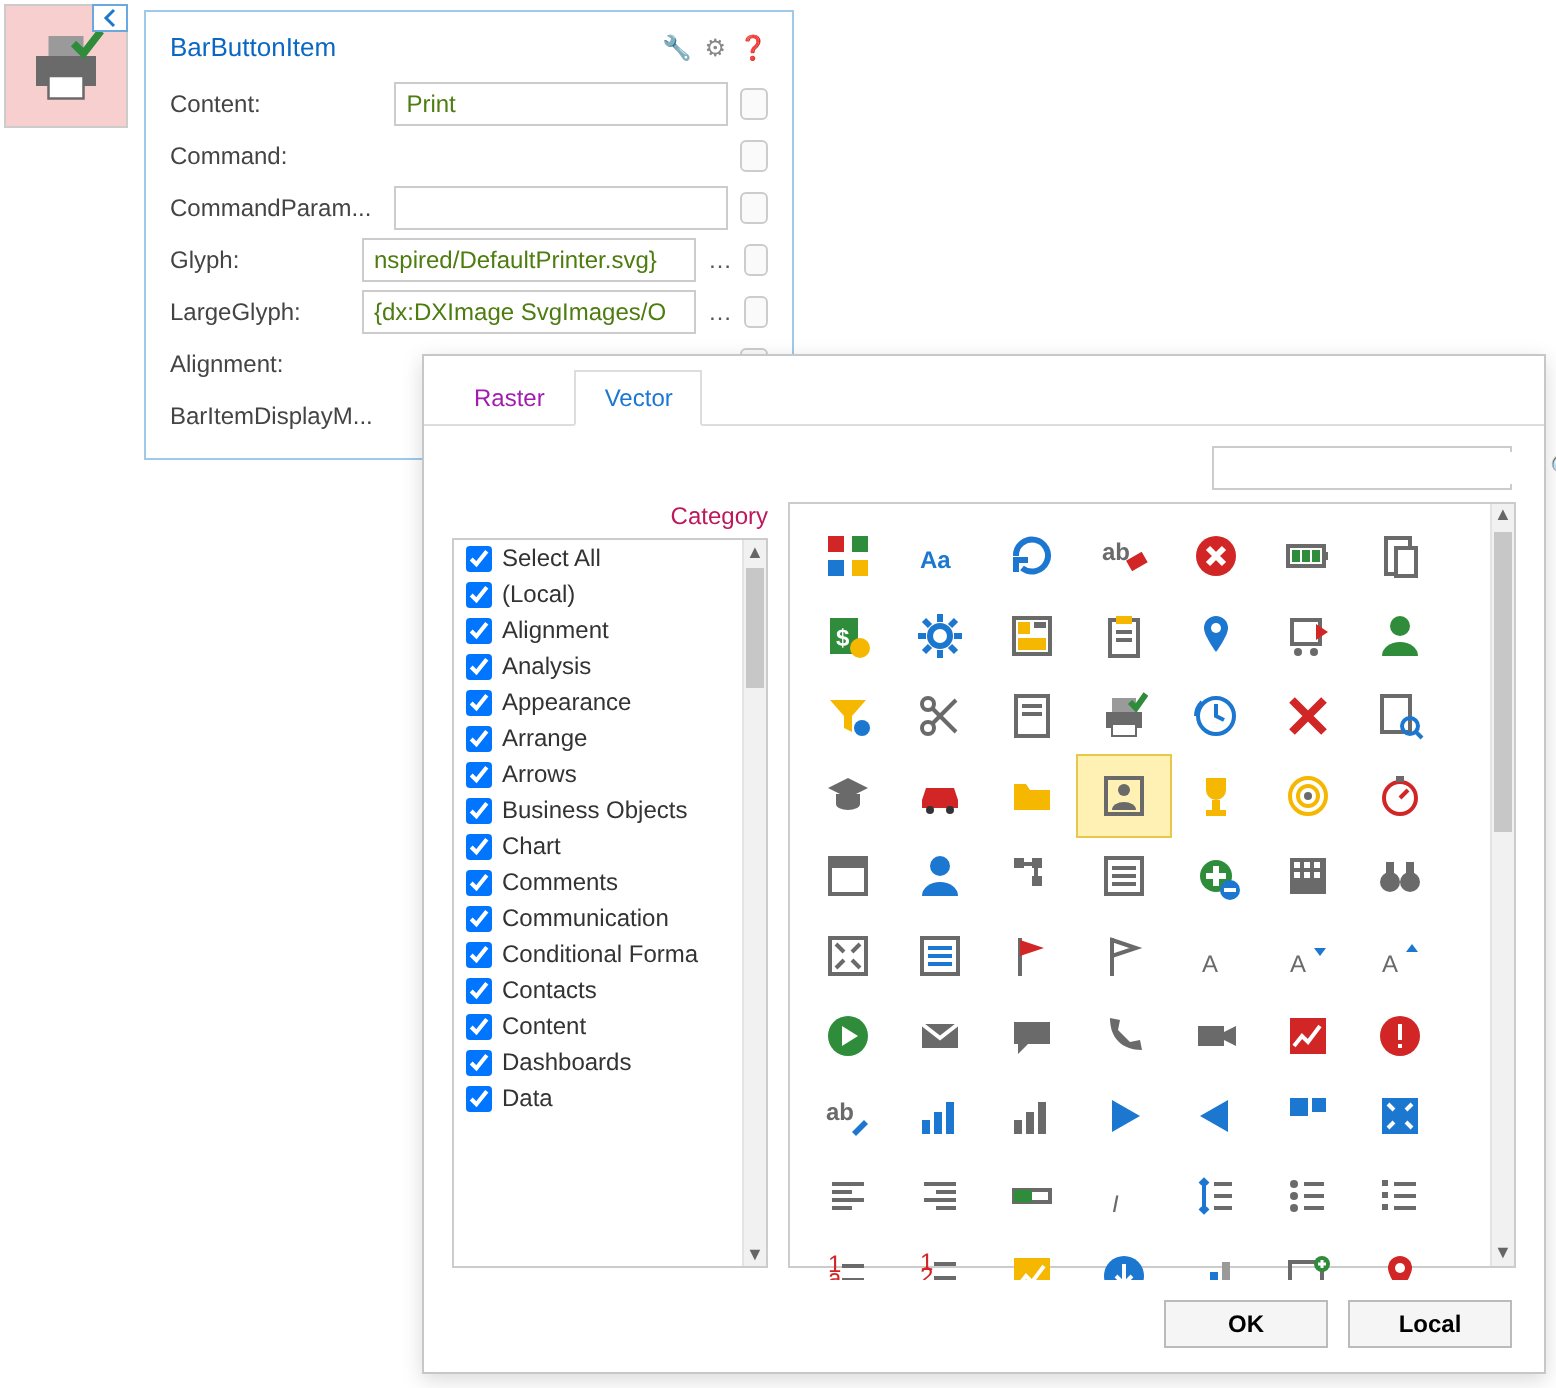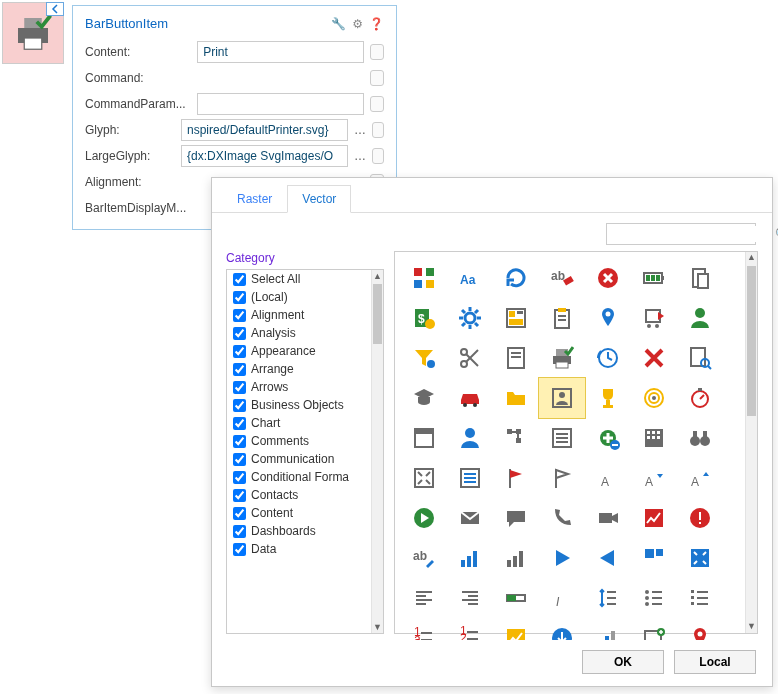--- a/index.html
+++ b/index.html
@@ -9,34 +9,34 @@
   .item-preview-tab { position:absolute; left:46px; top:2px; width:18px; height:14px; background:#fff; border:1px solid #6aa8e0; display:flex; align-items:center; justify-content:center;}
   .item-preview-tab svg{width:10px;height:10px;}
   
   .props-panel { position:absolute; left:72px; top:5px; width:325px; border:1px solid #9ec9e8; background:#fff; padding:10px 12px 8px 12px;}
   .props-head { display:flex; align-items:center; justify-content:space-between; margin-bottom:8px;}
   .props-title { color:#0b67c2; font-size:13px;}
   .props-tools { display:flex; gap:6px; color:#888;}
   .props-tools span{cursor:pointer;}
   .prop-row { display:flex; align-items:center; height:26px; gap:6px;}
   .prop-label { width:108px; color:#444; white-space:nowrap; overflow:hidden; text-overflow:ellipsis;}
-  .prop-input { flex:1; height:22px; border:1px solid #ccc; padding:0 5px; background:#fff; color:#0c4a6e;}
+  .prop-input { flex:1; height:22px; border:1px solid #ccc; padding:0 5px; background:#fff; color:#4d7c0f;}
   .prop-db { width:14px; height:16px; border:1px solid #ccc; border-radius:3px; background:#fafafa;}
   .prop-ell { width:14px; color:#555; text-align:center;}
   
   .picker { position:absolute; left:211px; top:177px; width:562px; height:510px; border:1px solid #c7c7c7; background:#fff; box-shadow:0 3px 10px rgba(0,0,0,.15); display:flex; flex-direction:column;}
   .tabs-row{ display:flex; padding:6px 10px 0 10px; border-bottom:1px solid #ddd;}
-  .tab{ padding:6px 14px 6px 14px; border:1px solid transparent; border-bottom:none; color:#3b82f6; cursor:pointer; position:relative; top:1px;}
+  .tab{ padding:6px 14px 6px 14px; border:1px solid transparent; border-bottom:none; color:#a21caf; cursor:pointer; position:relative; top:1px;}
   .tab.active{ border-color:#ddd; border-bottom:1px solid #fff; background:#fff; color:#1c77d0;}
   .search-row{ display:flex; justify-content:flex-end; padding:10px 16px 0 16px;}
   .search-box{ width:150px; height:22px; border:1px solid #ccc; display:flex; align-items:center; padding:0 5px; gap:4px;}
   .search-box input{ border:none; outline:none; flex:1; font-size:12px;}
   .body-row{ flex:1; display:flex; gap:10px; padding:6px 14px 6px 14px; overflow:hidden;}
   .cat-col{ width:158px; display:flex; flex-direction:column;}
-  .cat-title{ color:#6d28d9; margin-bottom:4px;}
+  .cat-title{ color:#be185d; margin-bottom:4px;text-align:right;}
   .cat-list{ flex:1; border:1px solid #ccc; overflow:hidden; position:relative;}
   .cat-inner{ position:absolute; inset:0 12px 0 0; overflow-y:auto;}
   .cat-item{ display:flex; align-items:center; gap:5px; padding:2px 6px; color:#333; white-space:nowrap;}
   .cat-item input{margin:0;}
   .scroll-stub{position:absolute; right:0; top:0; bottom:0; width:12px; background:#f1f1f1; border-left:1px solid #e3e3e3;}
   .scroll-stub .thumb{position:absolute; left:1px; right:1px; top:14px; height:60px; background:#c7c7c7;}
   .scroll-stub .arrow{position:absolute; left:0; right:0; height:12px; display:flex; align-items:center; justify-content:center; color:#666; font-size:9px;}
   .scroll-stub .arrow.up{top:0;} .scroll-stub .arrow.dn{bottom:0;}
   
   .icons-col{ flex:1; border:1px solid #ccc; padding:6px 14px 6px 6px; position:relative;}

